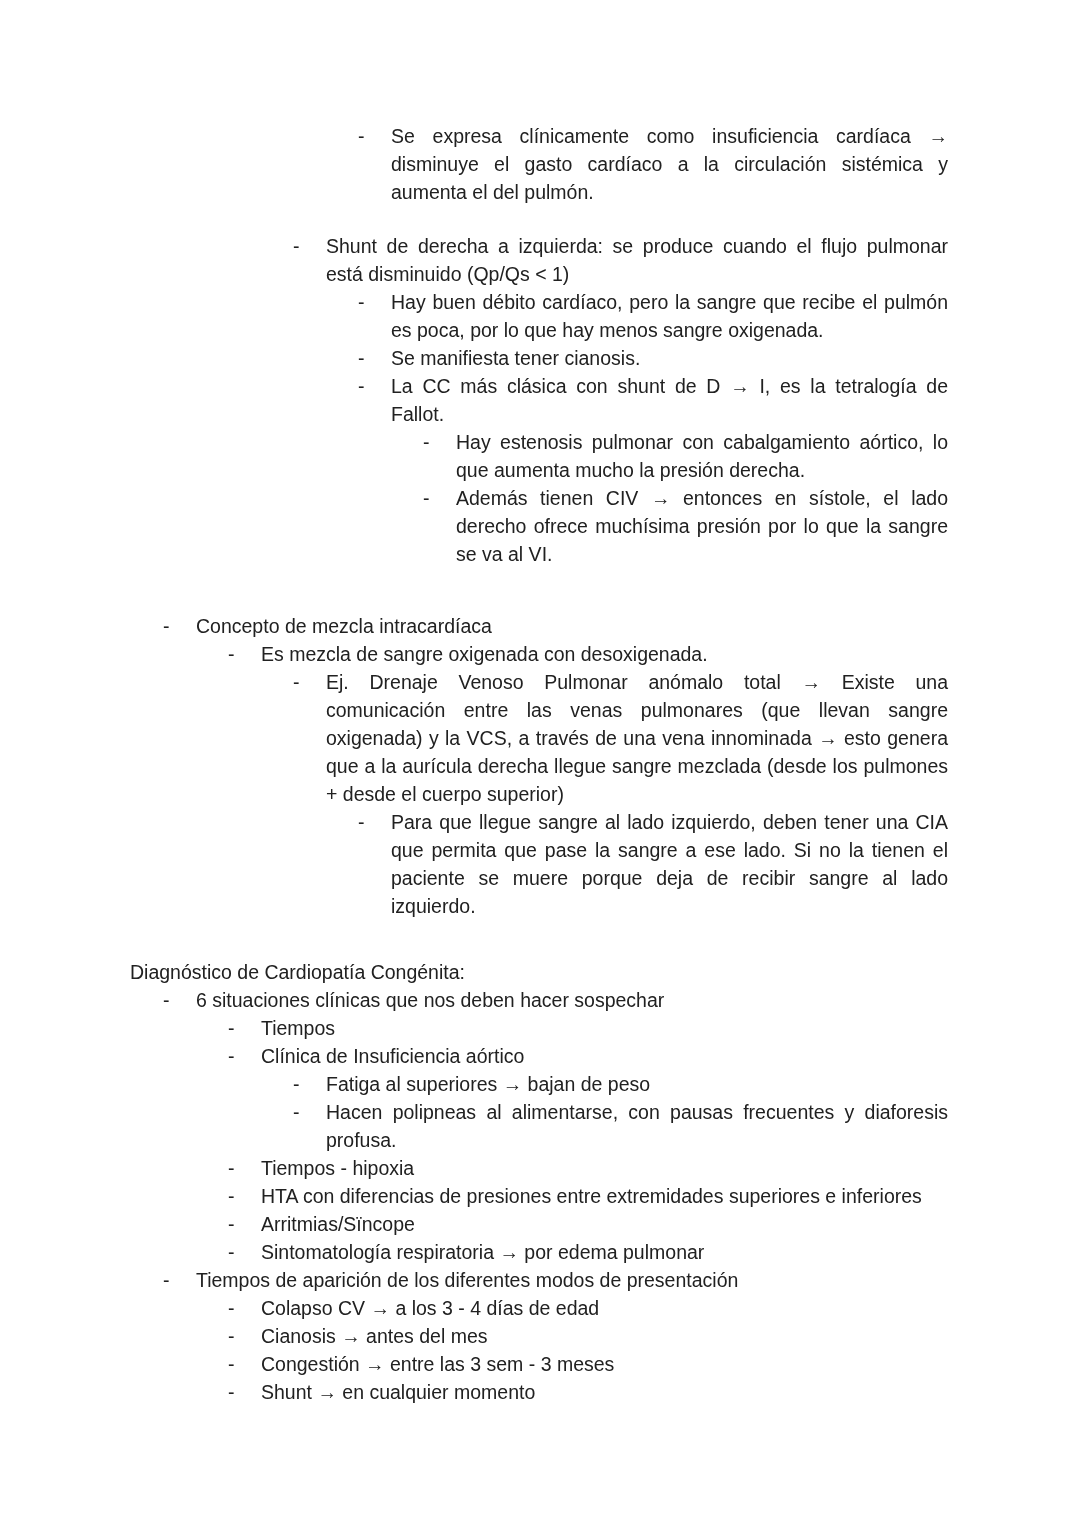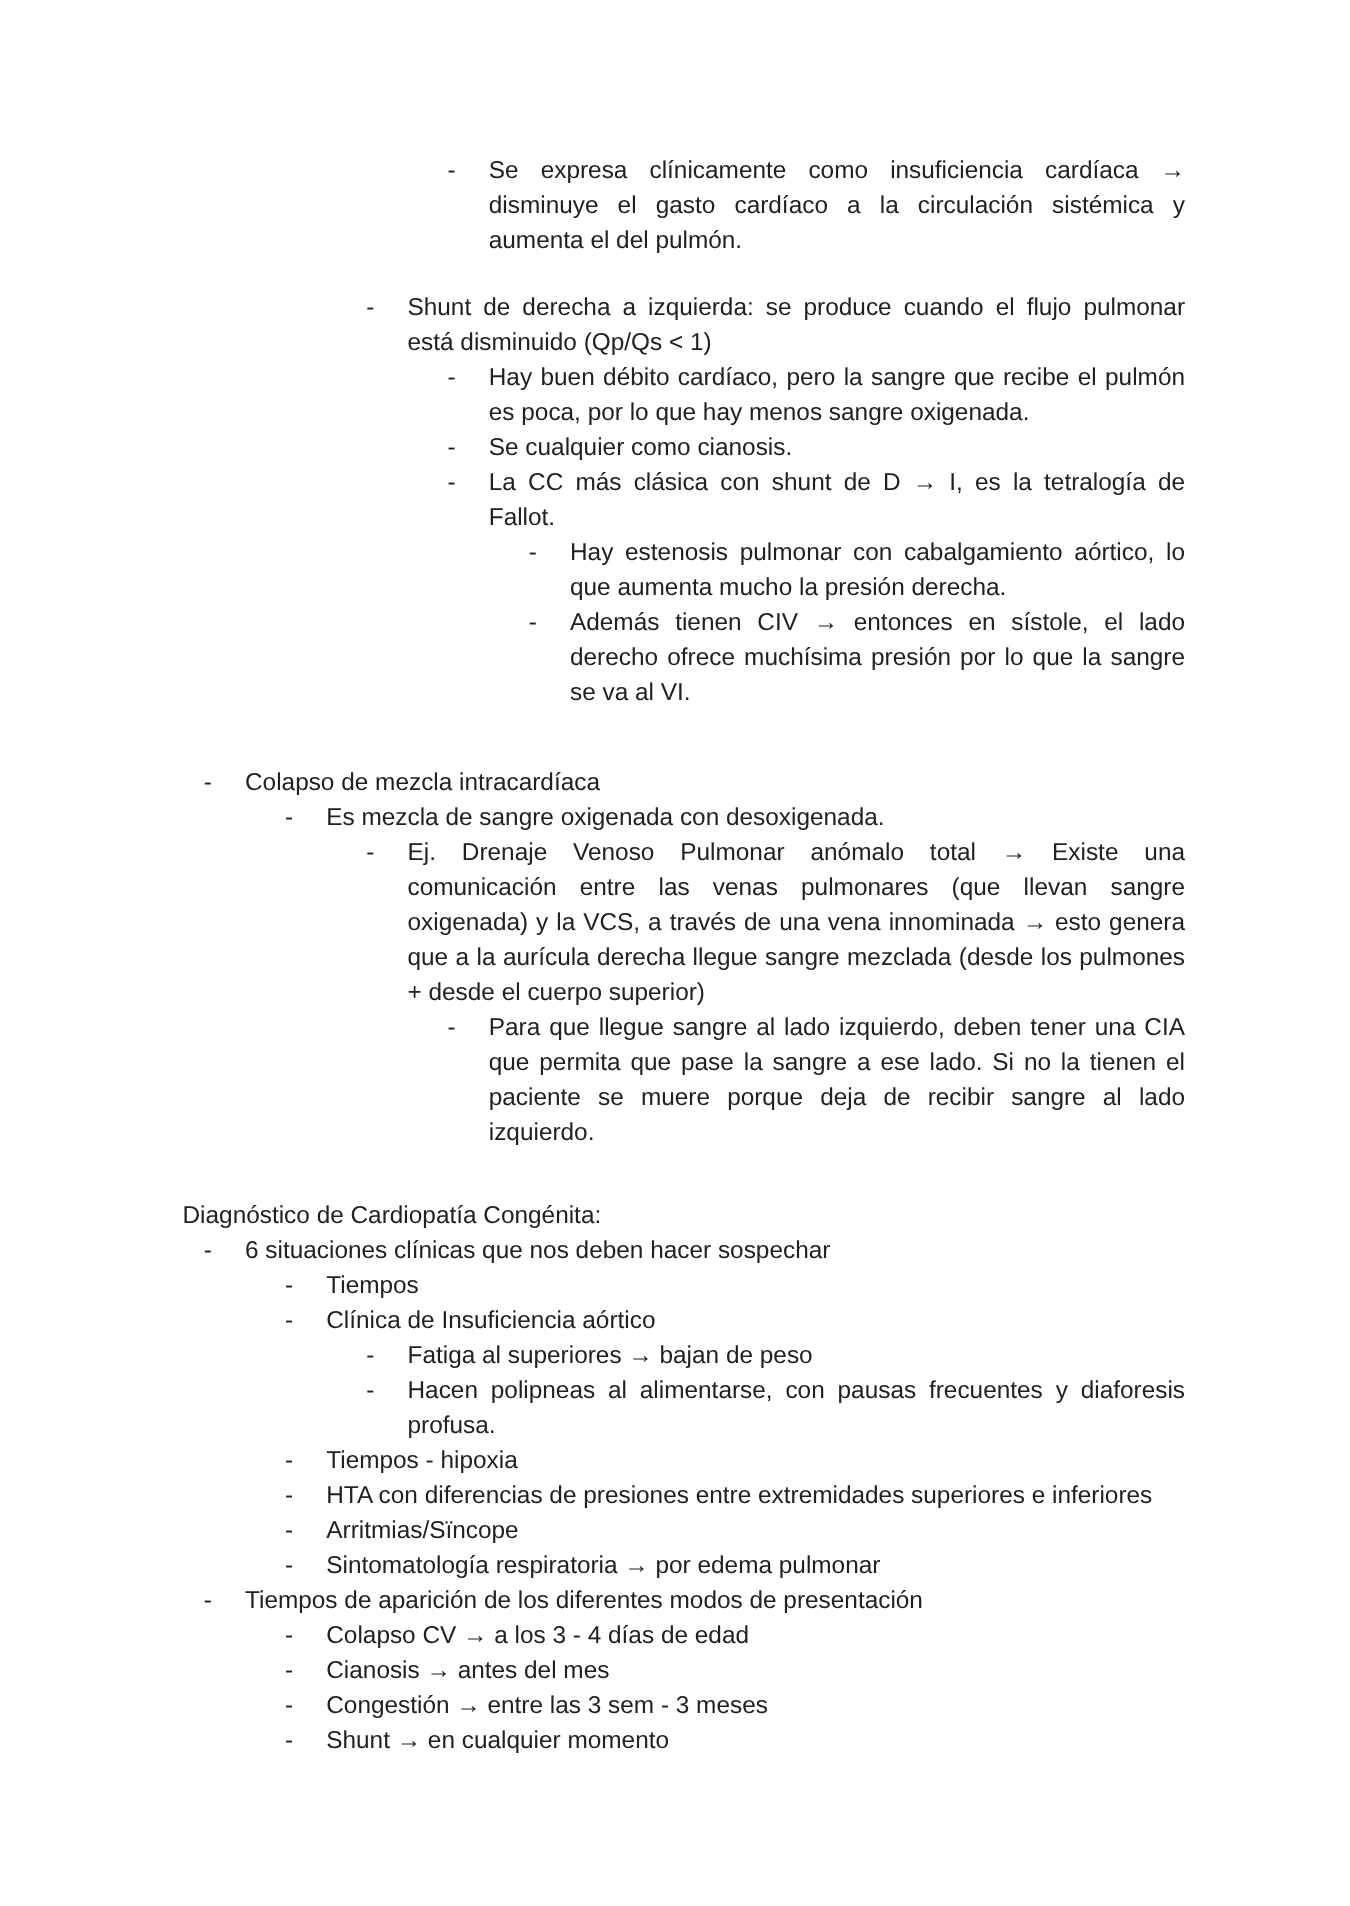--- a/index.html
+++ b/index.html
@@ -26,21 +26,21 @@
     font-size: 19.5px;
     line-height: 28px;
   }
   .block .dash {
     flex: 0 0 33px;
   }
   .block .text {
     flex: 1 1 auto;
     text-align: justify;
   }
-  .heading { margin-left: 16px; }
+  .heading { margin-left: 0; }
   .level-1 { margin-left: 33px; }
   .level-2 { margin-left: 98px; }
   .level-3 { margin-left: 163px; }
   .level-4 { margin-left: 228px; }
   .level-5 { margin-left: 293px; }
   strong { font-weight: 400; }
   .spacer { width: 100%; }
 </style>
 </head>
 <body style="color: rgb(33, 33, 33); background: rgb(255, 255, 255);">
@@ -55,38 +55,38 @@
       <div class="block bullet level-3">
         <span class="dash">-</span>
         <div class="text"><strong>Shunt de derecha a izquierda:</strong><span> se produce cuando el flujo pulmonar está disminuido (</span><strong>Qp/Qs &lt; 1</strong><span>)</span></div>
       </div>
       <div class="block bullet level-4">
         <span class="dash">-</span>
         <div class="text"><span>Hay buen débito cardíaco, pero la sangre que recibe el pulmón es poca, por lo que hay menos sangre oxigenada.</span></div>
       </div>
       <div class="block bullet level-4">
         <span class="dash">-</span>
-        <div class="text"><span>Se cualquier como </span><strong>cianosis</strong><span>.</span></div>
+        <div class="text"><span>Se manifiesta tener </span><strong>cianosis</strong><span>.</span></div>
       </div>
       <div class="block bullet level-4">
         <span class="dash">-</span>
         <div class="text"><span>La CC más clásica con shunt de D → I, es la tetralogía de Fallot.</span></div>
       </div>
       <div class="block bullet level-5">
         <span class="dash">-</span>
         <div class="text"><span>Hay estenosis pulmonar con cabalgamiento aórtico, lo que aumenta mucho la presión derecha.</span></div>
       </div>
       <div class="block bullet level-5">
         <span class="dash">-</span>
         <div class="text"><span>Además tienen CIV → entonces en sístole, el lado derecho ofrece muchísima presión por lo que la sangre se va al VI.</span></div>
       </div>
       <div class="spacer" style="height: 44px;"></div>
       <div class="block bullet level-1">
         <span class="dash">-</span>
-        <div class="text"><span>Colapso de mezcla intracardíaca</span></div>
+        <div class="text"><span>Concepto de mezcla intracardíaca</span></div>
       </div>
       <div class="block bullet level-2">
         <span class="dash">-</span>
         <div class="text"><span>Es mezcla de sangre oxigenada con desoxigenada.</span></div>
       </div>
       <div class="block bullet level-3">
         <span class="dash">-</span>
         <div class="text"><span>Ej. Drenaje Venoso Pulmonar anómalo total → Existe una comunicación entre las venas pulmonares (que llevan sangre oxigenada) y la VCS, a través de una vena innominada → esto genera que a la aurícula derecha llegue sangre mezclada (desde los pulmones + desde el cuerpo superior)</span></div>
       </div>
       <div class="block bullet level-4">

